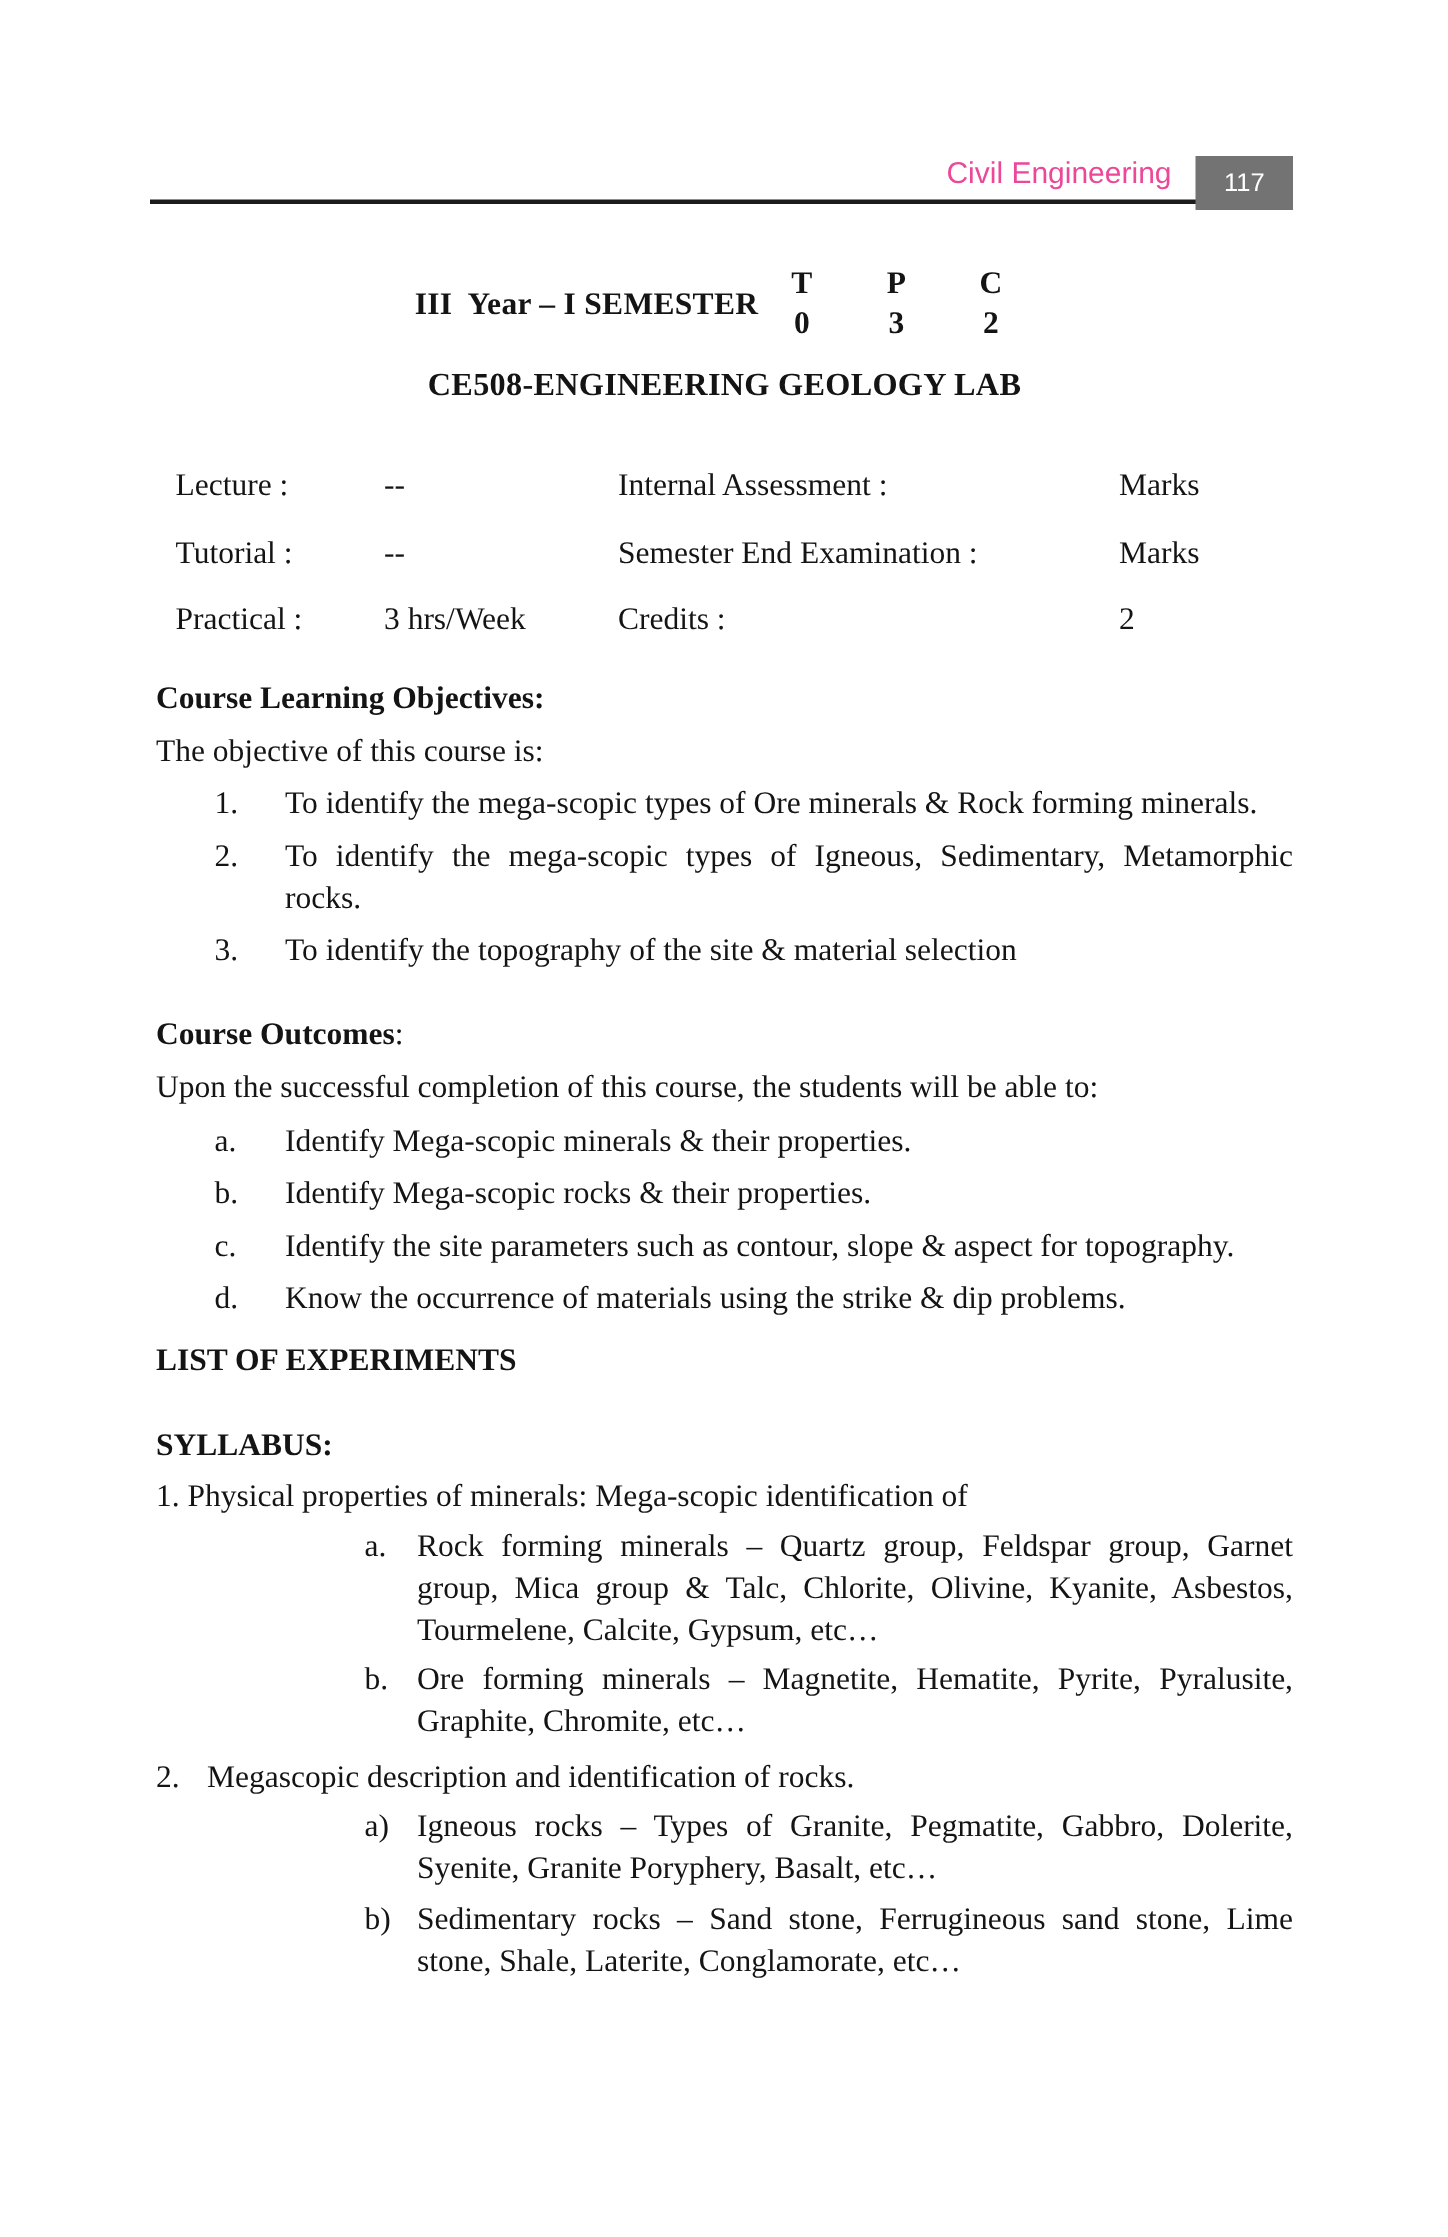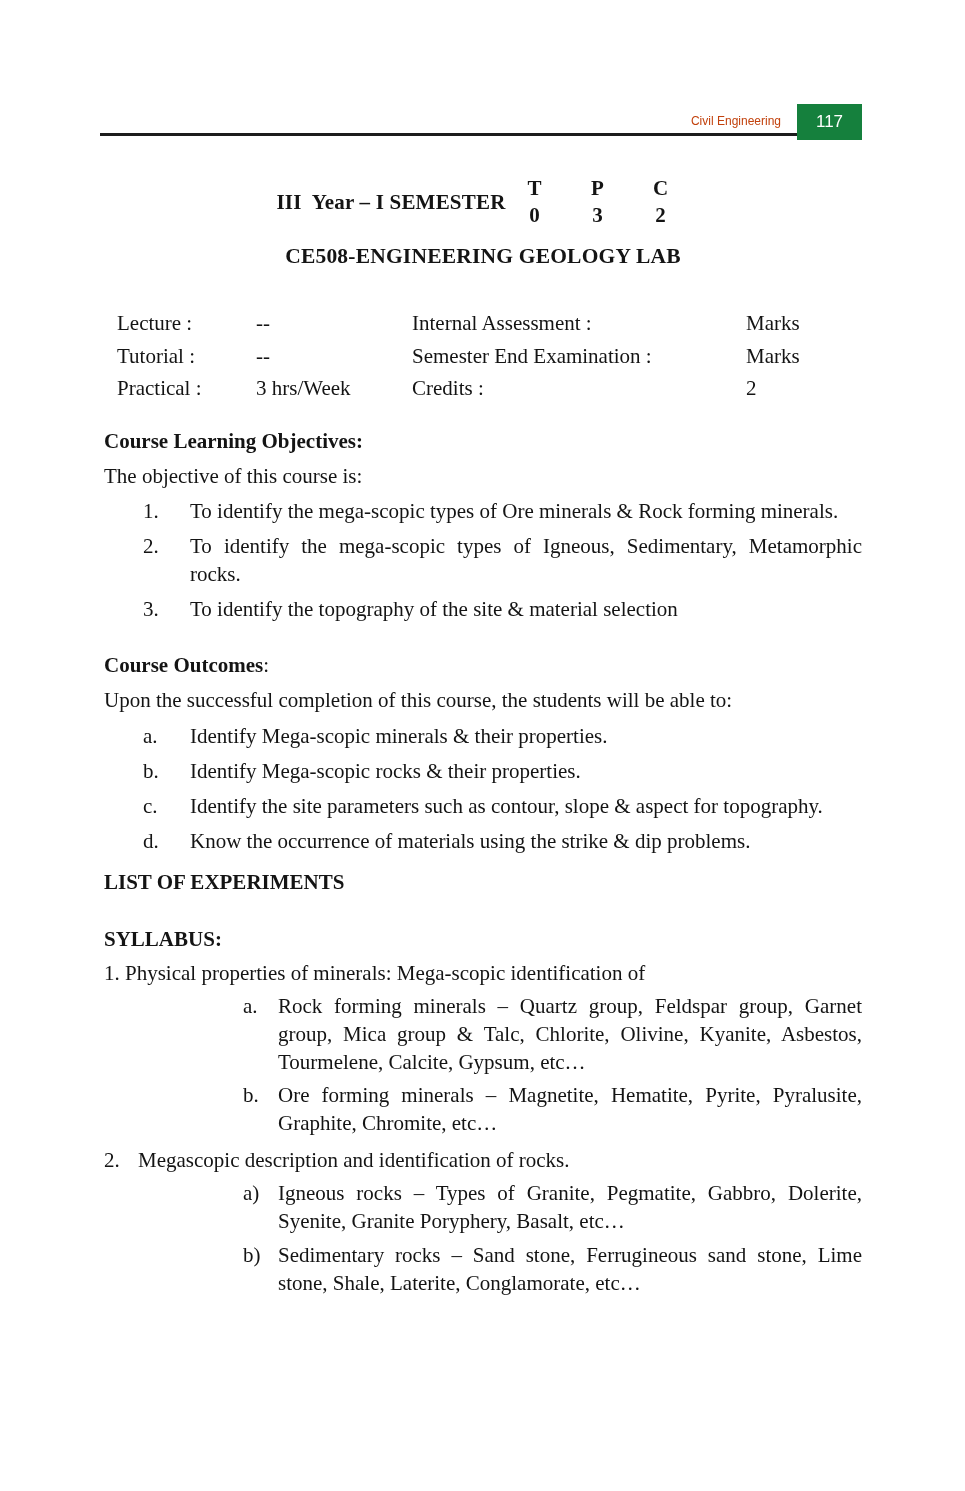--- a/index.html
+++ b/index.html
@@ -5,40 +5,40 @@
   html,body { margin:0; padding:0; background:#ffffff; }
   .page {
     position:relative; width:965px; height:1491px; background:#ffffff;
     font-family:"Liberation Serif", serif; color:#141414; overflow:hidden;
   }
 
   
   .header { position:absolute; top:0; left:100px; width:762px; height:133px;
             border-bottom:3px solid #1c1c1c; }
   .header-label { position:absolute; right:81px; bottom:5px;
-                  font-family:"Liberation Sans", sans-serif; font-size:12px; color:#c2410c; }
+                  font-family:"Liberation Sans", sans-serif; font-size:20px; color:#ec4899; }
   .badge { position:absolute; right:0; bottom:-7px; width:65px; height:36px;
            display:flex; align-items:center; justify-content:center;
            font-family:"Liberation Sans", sans-serif; font-size:17px; color:#ffffff;
            background:#c0504d; }
 
   
   .content { position:absolute; top:0; left:104px; width:758px;
              font-size:21px; line-height:28px; }
 
   .course-header-row { display:flex; justify-content:center; align-items:center; }
   .semester-title { font-weight:bold; font-size:21px; white-space:pre; letter-spacing:0.2px; }
   .tpc { display:grid; grid-template-columns:58px 58px 58px; column-gap:5px; row-gap:2px;
          text-align:center; font-weight:bold; font-size:21px; line-height:25px; }
   .course-title { text-align:center; font-weight:bold; font-size:21.5px; line-height:29px;
                   letter-spacing:0.2px; }
 
   .info-table { padding-left:13px; display:grid;
                 grid-template-columns:139px 156px 334px auto;
-                row-gap:4px; line-height:28.5px; }
+                row-gap:16px; line-height:28.5px; }
 
   .h { font-weight:bold; font-size:21px; line-height:29px; }
   .plain { font-weight:normal; }
   .intro { margin:0; }
 
   .li { display:flex; }
   .li .marker { flex:none; }
   .li .txt { flex:1 1 auto; text-align:justify; }
   .num { padding-left:39px; }
   .num .marker { width:47px; }
@@ -53,21 +53,21 @@
   .mt9{margin-top:9px;} .mt13{margin-top:13px;} .mt14{margin-top:14px;} .mt28{margin-top:28px;}
   .mt38{margin-top:38px;} .mt58{margin-top:24px;} .mt176{margin-top:176px;}
 </style>
 </head>
 <body>
 
 <div class="page">
 
   <div class="header">
     <span class="header-label">Civil Engineering</span>
-    <div class="badge" style="background-color: #15803d;">
+    <div class="badge" style="background-color: #737373;">
       <span>117</span>
     </div>
   </div>
 
   <div class="content">
 
     <div class="course-header-row mt176">
       <div class="semester-title">III  Year – I SEMESTER</div>
       <div class="tpc">
         <span>T</span>

